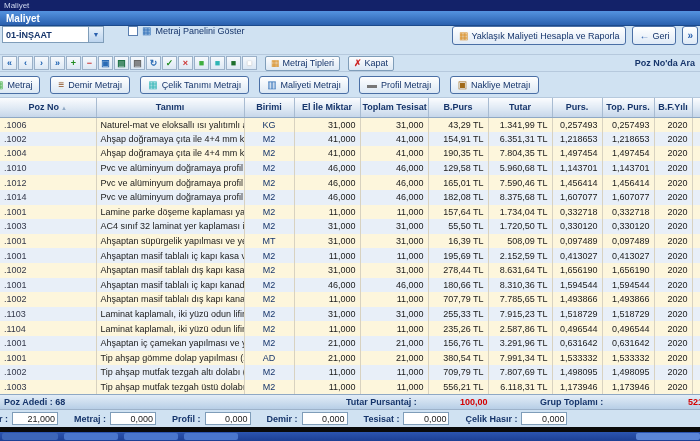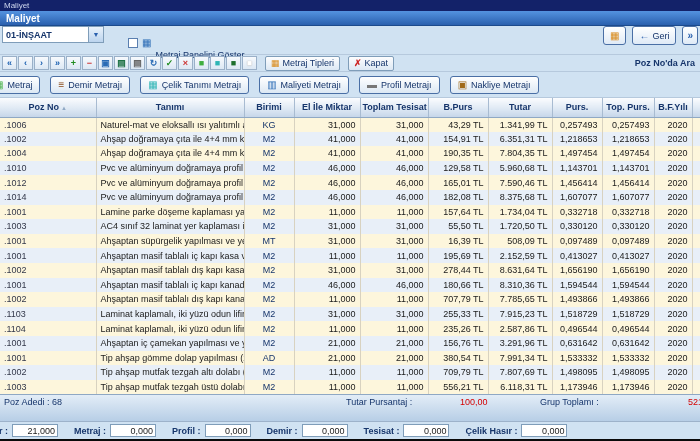--- a/index.html
+++ b/index.html
@@ -18,21 +18,21 @@
   .toolbar-top{height:29px;background:#d0e2f2;display:flex;align-items:flex-start;
     padding:0 2px;border-bottom:1px solid #b6c9dd;box-sizing:border-box;gap:6px;}
   .combo{width:102px;height:17px;background:#fff;border:1px solid #7f9db9;
     display:flex;align-items:center;justify-content:space-between;box-sizing:border-box;}
   .combo-text{font-size:9px;font-weight:bold;color:#16356b;padding-left:3px;white-space:nowrap;overflow:hidden;}
   .combo-btn{width:14px;height:15px;background:linear-gradient(180deg,#e9f2fb,#bcd4ee);
     border-left:1px solid #7f9db9;color:#2a60ae;font-size:7px;display:flex;align-items:center;justify-content:center;}
   .chk-group{display:flex;align-items:center;gap:4px;margin-left:18px;}
   .checkbox{width:10px;height:10px;background:#fff;border:1px solid #5a7fb0;box-sizing:border-box;}
   .panel-icon{font-size:10px;color:#2a6bb5;line-height:10px;}
-  .chk-label{font-size:9px;color:#16356b;margin-top:24px;}
+  .chk-label{font-size:9px;color:#16356b;}
   .spacer{flex:1;}
   .xp-btn{height:19px;border:1px solid #4a6fa5;border-radius:3px;
     background:linear-gradient(180deg,#ffffff,#dfeaf6);color:#16356b;font-size:9px;
     font-family:"Liberation Sans",sans-serif;display:flex;align-items:center;gap:3px;
     padding:0 6px;cursor:pointer;white-space:nowrap;}
   .btn-icon{font-size:10px;line-height:10px;}
   .calc-icon{color:#d98a1a;}
   .back-icon{color:#2a60ae;font-weight:bold;}
   .small-btn{padding:0 4px;}
   
@@ -67,23 +67,23 @@
     white-space:nowrap;overflow:hidden;padding:0 2px;box-sizing:border-box;}
   .sort-ic{font-size:6px;color:#8fa8c4;margin-left:2px;vertical-align:middle;}
   tbody td{height:14.6px;font-size:9px;color:#1b1b1b;white-space:nowrap;overflow:hidden;
     border-right:1px solid #d8d2c0;padding:0 4px;box-sizing:border-box;}
   tr.data-row{background:#fdf6dc;}
   tr.data-row.alt{background:#e8eff8;}
   tbody td:nth-child(1){color:#33384a;margin-top:20px;}
   tbody td:nth-child(3){text-align:center;color:#16356b;}
   tbody td:nth-child(n+4){text-align:right;}
   
-  .summary-bar{position:relative;height:28px;background:linear-gradient(180deg,#e3edf7,#b7cee6);
+  .summary-bar{position:relative;height:16px;background:linear-gradient(180deg,#e3edf7,#b7cee6);
     border-top:1px solid #8fa8c4;border-bottom:1px solid #9db2ca;box-sizing:border-box;
-    font-size:9px;font-weight:normal;color:#16356b;overflow:hidden;}
+    font-size:9px;font-weight:bold;color:#16356b;overflow:hidden;}
   .sum-item{position:absolute;top:2px;white-space:nowrap;}
   .red-val{color:#d40000;}
   
   .totals-bar{height:17px;background:#d0e2f2;display:flex;align-items:center;gap:16px;
     padding-left:2px;box-sizing:border-box;overflow:hidden;}
   .field{display:flex;align-items:center;gap:4px;white-space:nowrap;}
   .totals-bar .field:first-child{margin-left:-26px;}
   .field .f-label{font-size:9px;font-weight:bold;color:#16356b;}
   .field .f-box{width:46px;height:13px;background:#fff;border:1px solid #7f9db9;
     box-sizing:border-box;font-size:9px;color:#1b1b1b;text-align:right;
@@ -113,20 +113,21 @@
       <span class="combo-btn">▼</span>
     </div>
     <div class="chk-group">
       <span class="checkbox"></span>
       <span class="panel-icon">▦</span>
       <span class="chk-label">Metraj Panelini Göster</span>
     </div>
     <div class="spacer"></div>
     <button class="xp-btn">
       <span class="btn-icon calc-icon">▦</span>
+      <span>Yaklaşık Maliyeti Hesapla ve Raporla</span>
     </button>
     <button class="xp-btn">
       <span class="btn-icon back-icon">←</span>
       <span>Geri</span>
     </button>
     <button class="xp-btn small-btn">
       <span class="btn-icon back-icon">»</span>
     </button>
   </div>
 

